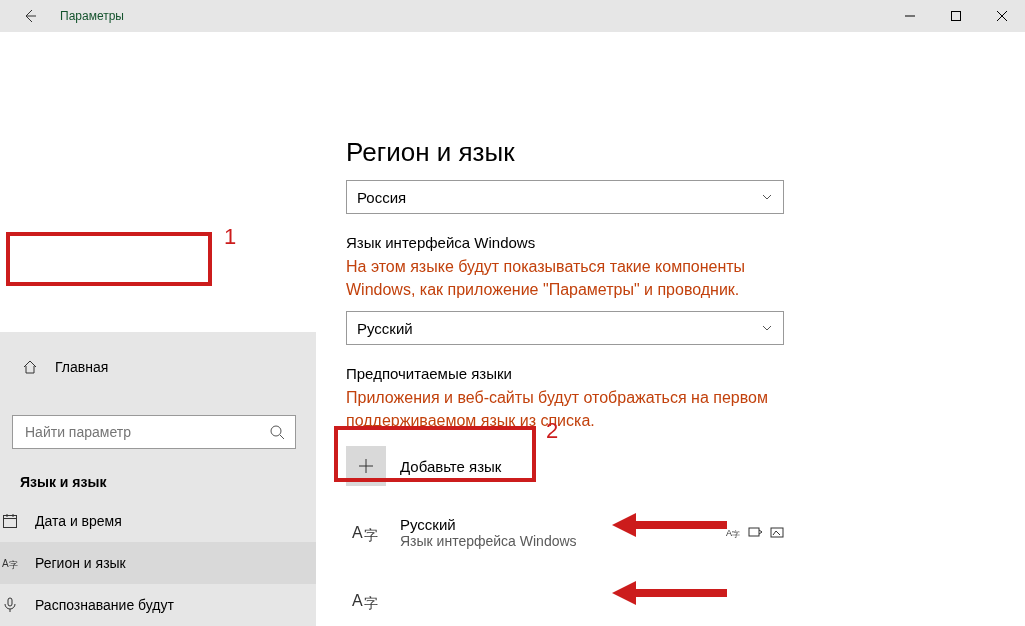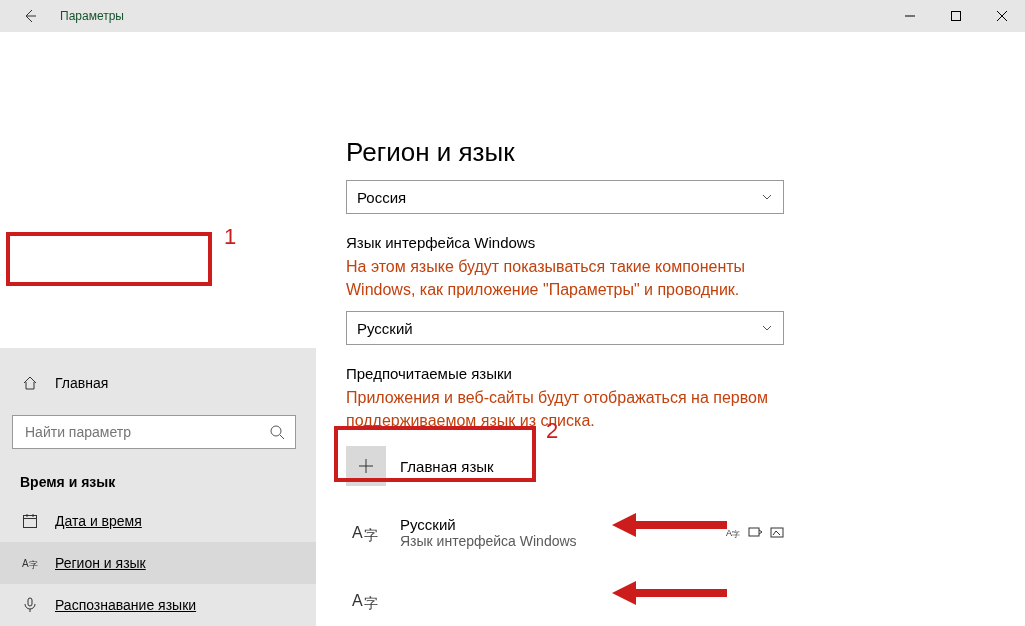--- a/index.html
+++ b/index.html
@@ -11,27 +11,27 @@
     .title-text { font-size: 12px; margin-left: 10px; color: #14532d; }
     .titlebar-right { margin-left: auto; display: flex; }
     .win-ctrl { width: 46px; height: 32px; display: flex; align-items: center; justify-content: center; cursor: pointer; }
     
     .app { display: flex; height: calc(100% - 32px); align-items: flex-end; }
     .sidebar { width: 316px; background: #e6e6e6; padding-top: 15px; }
     .home-row { display: flex; align-items: center; height: 40px; padding-left: 20px; cursor: pointer; }
     .home-row .ico { width: 20px; display: flex; align-items: center; justify-content: center; }
     .home-row .label { margin-left: 15px; font-size: 14px; }
     
-    .search-wrap { margin: 12px 20px 15px 12px; }
+    .search-wrap { margin: 28px 20px 15px 12px; }
     .search-box { position: relative; height: 34px; border: 1px solid #999; background: #fff; display: flex; align-items: center; }
     .search-box input { border: none; outline: none; width: 100%; height: 100%; padding: 0 36px 0 12px; font-size: 14px; background: transparent; }
     .search-box .sico { position: absolute; right: 10px; top: 50%; transform: translateY(-50%); color: #666; }
     
     .section-title { font-size: 14px; font-weight: 600; padding: 10px 20px 10px 20px; }
-    .nav-item { display: flex; align-items: center; height: 42px; padding-left: 20px; cursor: pointer; font-size: 14px; text-decoration: underline; }
+    .nav-item { display: flex; align-items: center; height: 42px; cursor: pointer; font-size: 14px; }
     .nav-item .ico { width: 20px; display: flex; align-items: center; justify-content: center; }
     .nav-item .label { margin-left: 15px; }
     .nav-item.active { background: #d9d9d9; }
     
     .red-box1 { position: absolute; left: 6px; top: 232px; width: 206px; height: 54px; border: 4px solid #cc1c1c; pointer-events: none; }
     .anno-1 { position: absolute; left: 224px; top: 224px; color: #cc1c1c; font-size: 22px; }
     
     .main { flex: 1; background: #fff; padding: 30px 60px 0 30px; overflow: auto; }
     .h1 { font-size: 26px; font-weight: 350; margin-bottom: 12px; }
     .dropdown { width: 430px; height: 34px; border: 1px solid #999; display: flex; align-items: center; padding: 0 10px; justify-content: space-between; cursor: pointer; background:#fff; }
@@ -108,21 +108,21 @@
       <div class="search-box">
         <input type="text" placeholder="Найти параметр" style="">
         <div class="sico">
             <svg width="16" height="16" viewBox="0 0 16 16">
               <circle cx="7" cy="7" r="5" stroke="#555" stroke-width="1" fill="none"></circle>
               <line x1="11" y1="11" x2="15" y2="15" stroke="#555" stroke-width="1"></line>
             </svg>
           </div>
       </div>
     </div>
-    <div class="section-title">Время и язык</div>
+    <div class="section-title">Язык и язык</div>
 
     <div class="nav-item">
       <div class="ico">
           <svg width="16" height="16" viewBox="0 0 16 16">
             <rect x="1.5" y="2.5" width="13" height="12" stroke="#333" fill="none"></rect>
             <line x1="1.5" y1="5.5" x2="14.5" y2="5.5" stroke="#333"></line>
             <line x1="5" y1="1" x2="5" y2="4" stroke="#333"></line>
             <line x1="11" y1="1" x2="11" y2="4" stroke="#333"></line>
           </svg>
         </div>
@@ -138,21 +138,21 @@
       <div class="label">Регион и язык</div>
     </div>
     <div class="nav-item">
       <div class="ico">
           <svg width="16" height="16" viewBox="0 0 16 16">
             <rect x="6" y="1" width="4" height="8" rx="2" stroke="#333" fill="none"></rect>
             <path d="M3 7 a5 5 0 0 0 10 0" stroke="#333" fill="none"></path>
             <line x1="8" y1="12" x2="8" y2="15" stroke="#333"></line>
           </svg>
         </div>
-      <div class="label">Распознавание языки</div>
+      <div class="label">Распознавание будут</div>
     </div>
   </div>
 
   <div class="main">
     <div class="h1">Регион и язык</div>
     <div class="dropdown long">
       <span class="val">Россия</span>
       <span class="chev">
           <svg width="12" height="12" viewBox="0 0 12 12">
             <path d="M2 4 L6 8 L10 4" stroke="#555" stroke-width="1" fill="none"></path>
@@ -174,21 +174,21 @@
     <div class="h3" style="margin-top:20px">Предпочитаемые языки</div>
     <div class="desc">Приложения и веб-сайты будут отображаться на первом поддерживаемом язык из списка.</div>
 
     <div class="add-lang">
       <div class="plus-box">
           <svg width="18" height="18" viewBox="0 0 18 18">
             <line x1="9" y1="2" x2="9" y2="16" stroke="#333" stroke-width="1"></line>
             <line x1="2" y1="9" x2="16" y2="9" stroke="#333" stroke-width="1"></line>
           </svg>
         </div>
-      <div class="label">Главная язык</div>
+      <div class="label">Добавьте язык</div>
     </div>
 
     <div class="lang-item">
       <div class="lang-icon">
           <svg width="32" height="32" viewBox="0 0 32 32">
             <text x="2" y="22" font-size="16" fill="#333">A</text>
             <text x="14" y="24" font-size="14" fill="#333">字</text>
           </svg>
         </div>
       <div class="lang-text">

